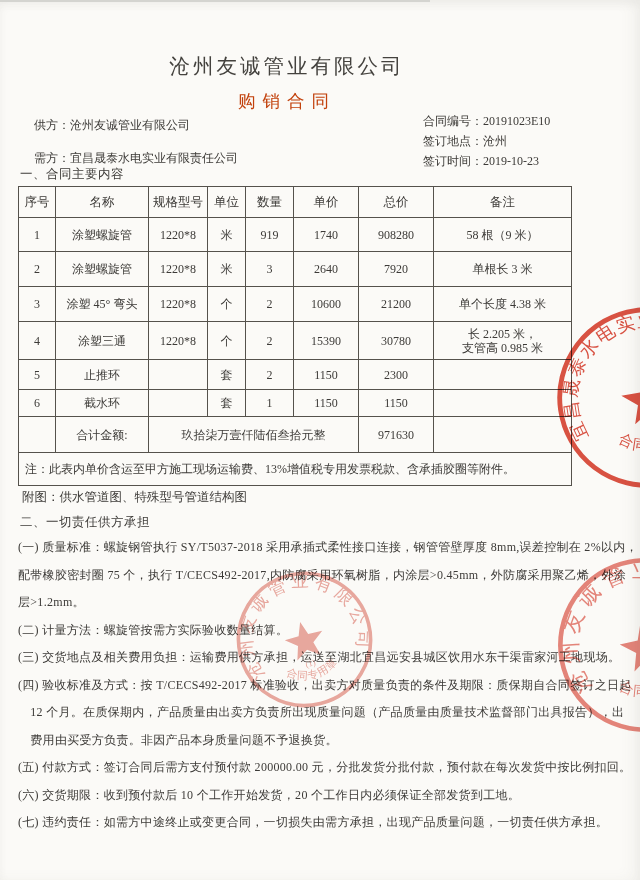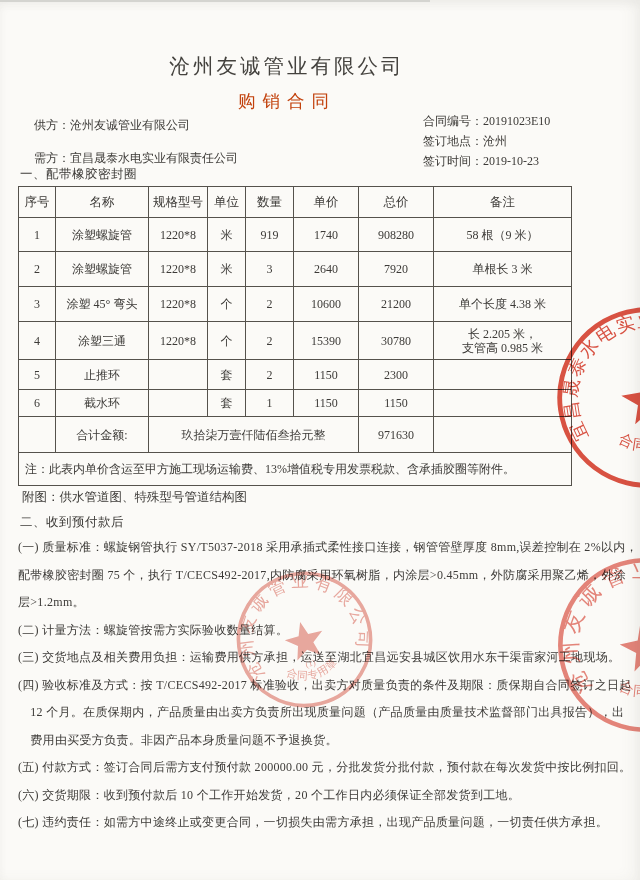--- a/index.html
+++ b/index.html
@@ -67,21 +67,21 @@
 
   <div class="line supplier">供方：沧州友诚管业有限公司</div>
   <div class="line buyer">需方：宜昌晟泰水电实业有限责任公司</div>
 
   <div class="meta">
     <div>合同编号：20191023E10</div>
     <div>签订地点：沧州</div>
     <div>签订时间：2019-10-23</div>
   </div>
 
-  <div class="sec-heading h1">一、配带橡胶密封圈</div>
+  <div class="sec-heading h1">一、合同主要内容</div>
 
   <table class="items">
     <colgroup>
       <col style="width:37px">
         <col style="width:93px">
         <col style="width:59px">
         <col style="width:38px">
       <col style="width:48px">
         <col style="width:65px">
         <col style="width:75px">
@@ -170,21 +170,21 @@
         <td>971630</td>
         <td></td>
       </tr>
       <tr class="note-row">
         <td colspan="8">注：此表内单价含运至甲方施工现场运输费、13%增值税专用发票税款、含承插胶圈等附件。</td>
       </tr>
     </tbody>
   </table>
 
   <div class="line attachment">附图：供水管道图、特殊型号管道结构图</div>
-  <div class="sec-heading h2">二、收到预付款后</div>
+  <div class="sec-heading h2">二、一切责任供方承担</div>
 
   <div class="clauses">
       <div class="cl-line">(一) 质量标准：螺旋钢管执行 SY/T5037-2018 采用承插式柔性接口连接，钢管管壁厚度 8mm,误差控制在 2%以内，</div>
       <div class="cl-line">配带橡胶密封圈 75 个，执行 T/CECS492-2017,内防腐采用环氧树脂，内涂层&gt;0.45mm，外防腐采用聚乙烯，外涂</div>
       <div class="cl-line">层&gt;1.2mm。</div>
       <div class="cl-line">(二) 计量方法：螺旋管按需方实际验收数量结算。</div>
       <div class="cl-line">(三) 交货地点及相关费用负担：运输费用供方承担，运送至湖北宜昌远安县城区饮用水东干渠雷家河工地现场。</div>
       <div class="cl-line">(四) 验收标准及方式：按 T/CECS492-2017 标准验收，出卖方对质量负责的条件及期限：质保期自合同签订之日起</div>
       <div class="cl-line">　12 个月。在质保期内，产品质量由出卖方负责所出现质量问题（产品质量由质量技术监督部门出具报告），出</div>
       <div class="cl-line">　费用由买受方负责。非因产品本身质量问题不予退换货。</div>

